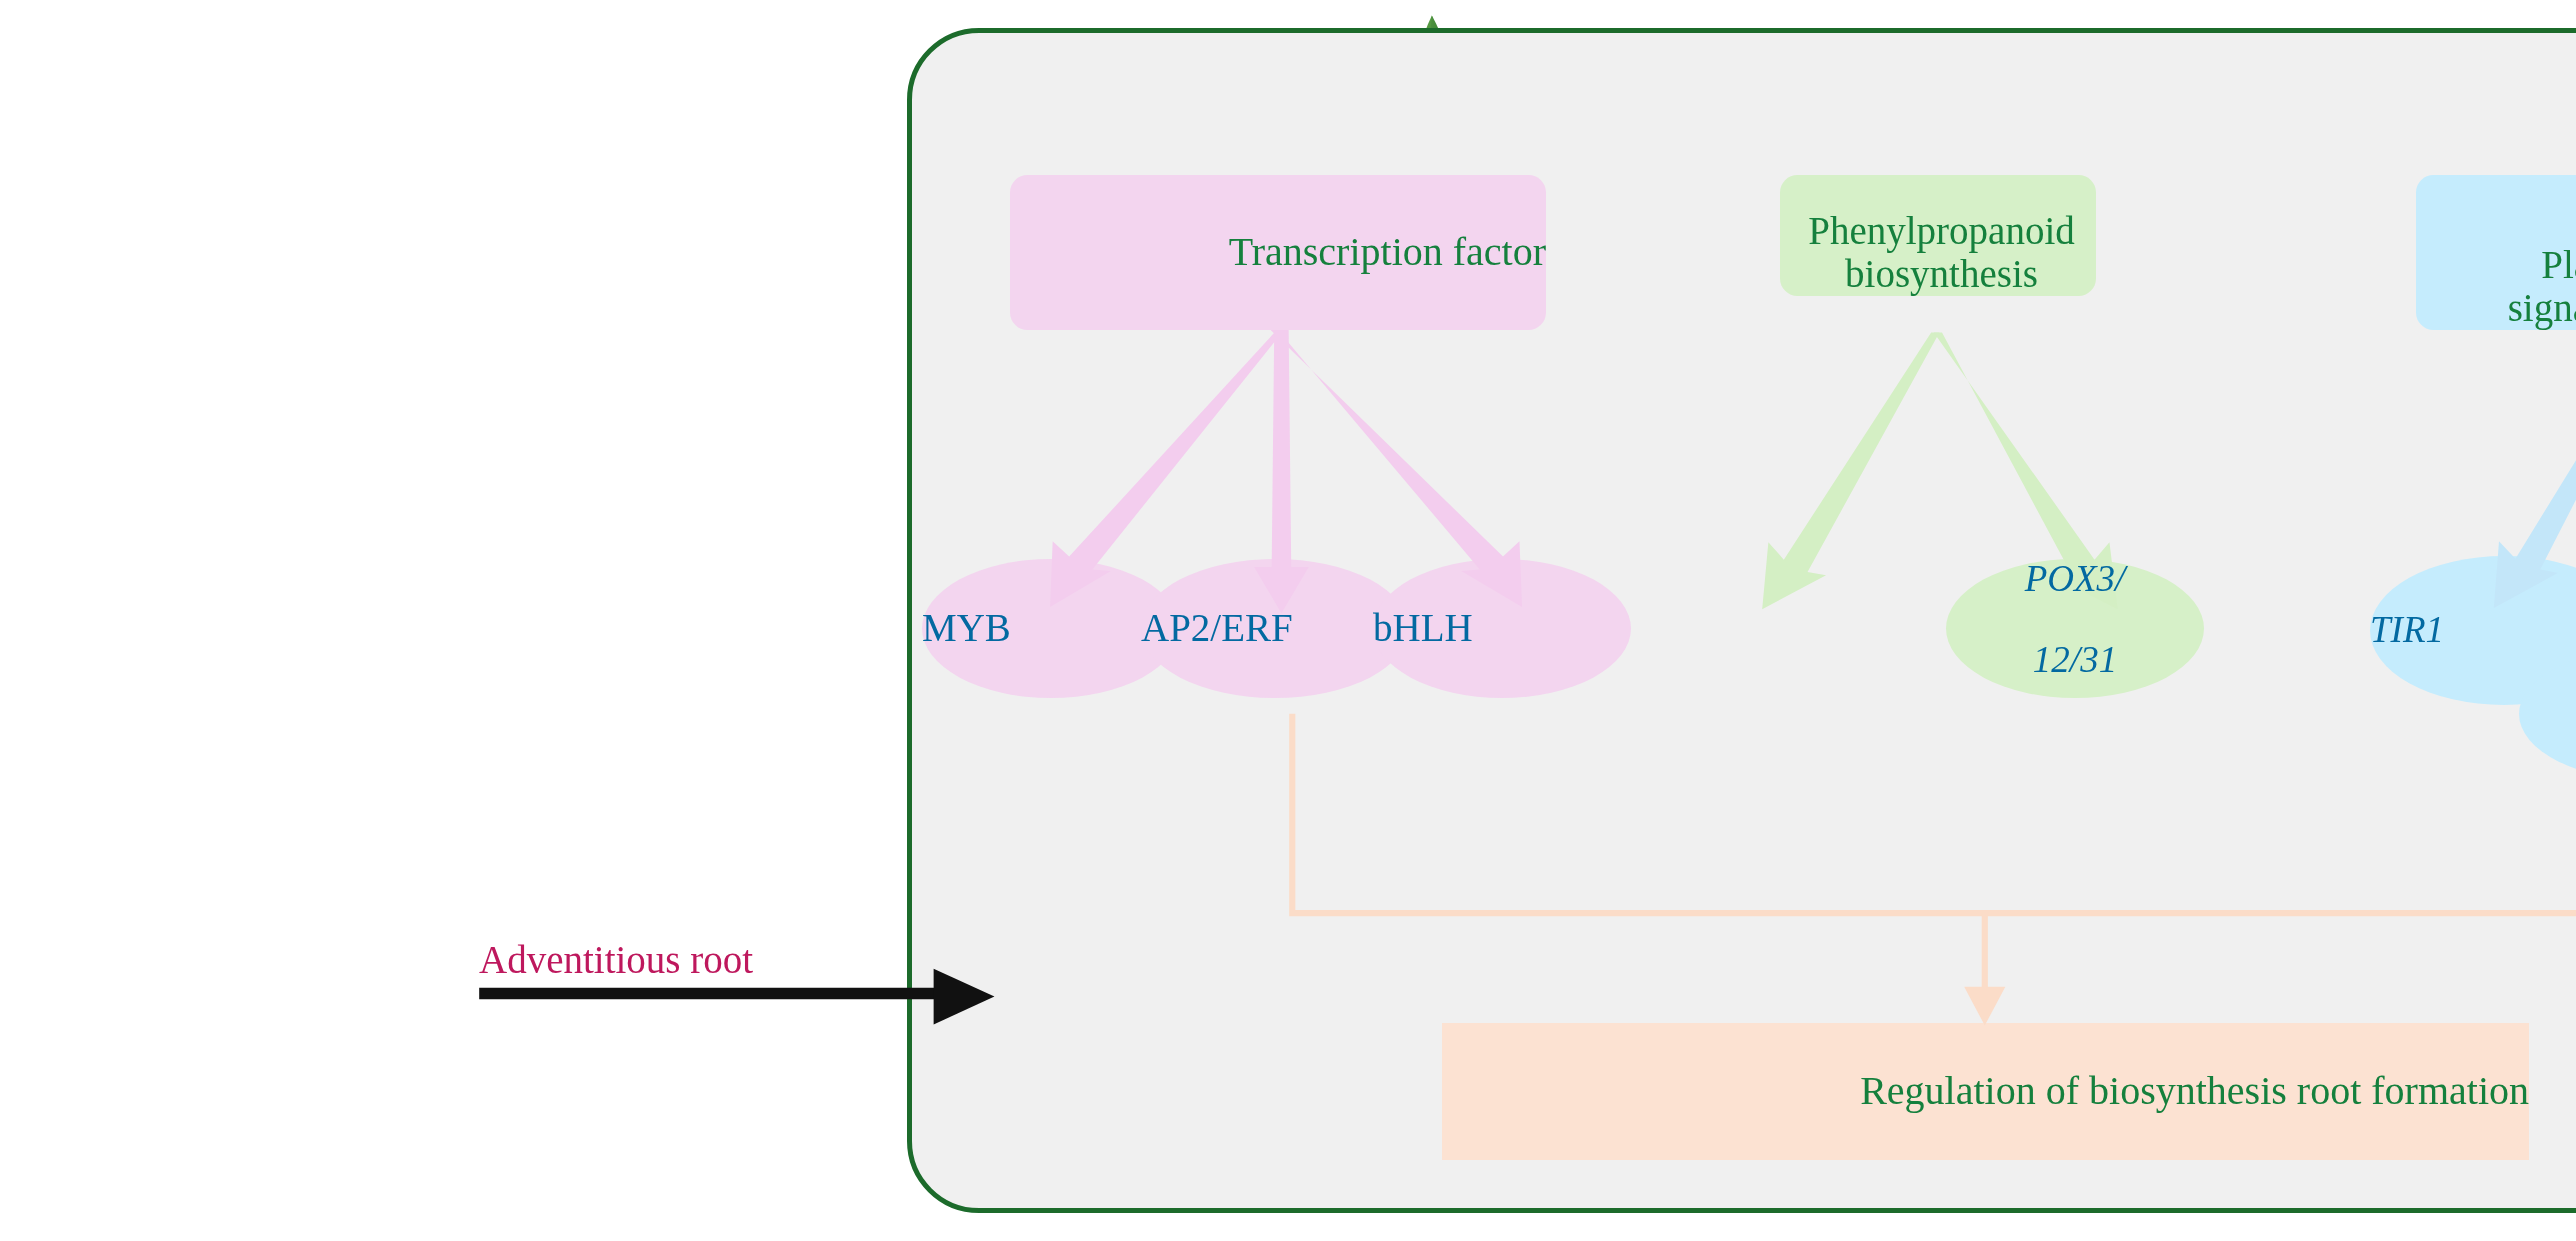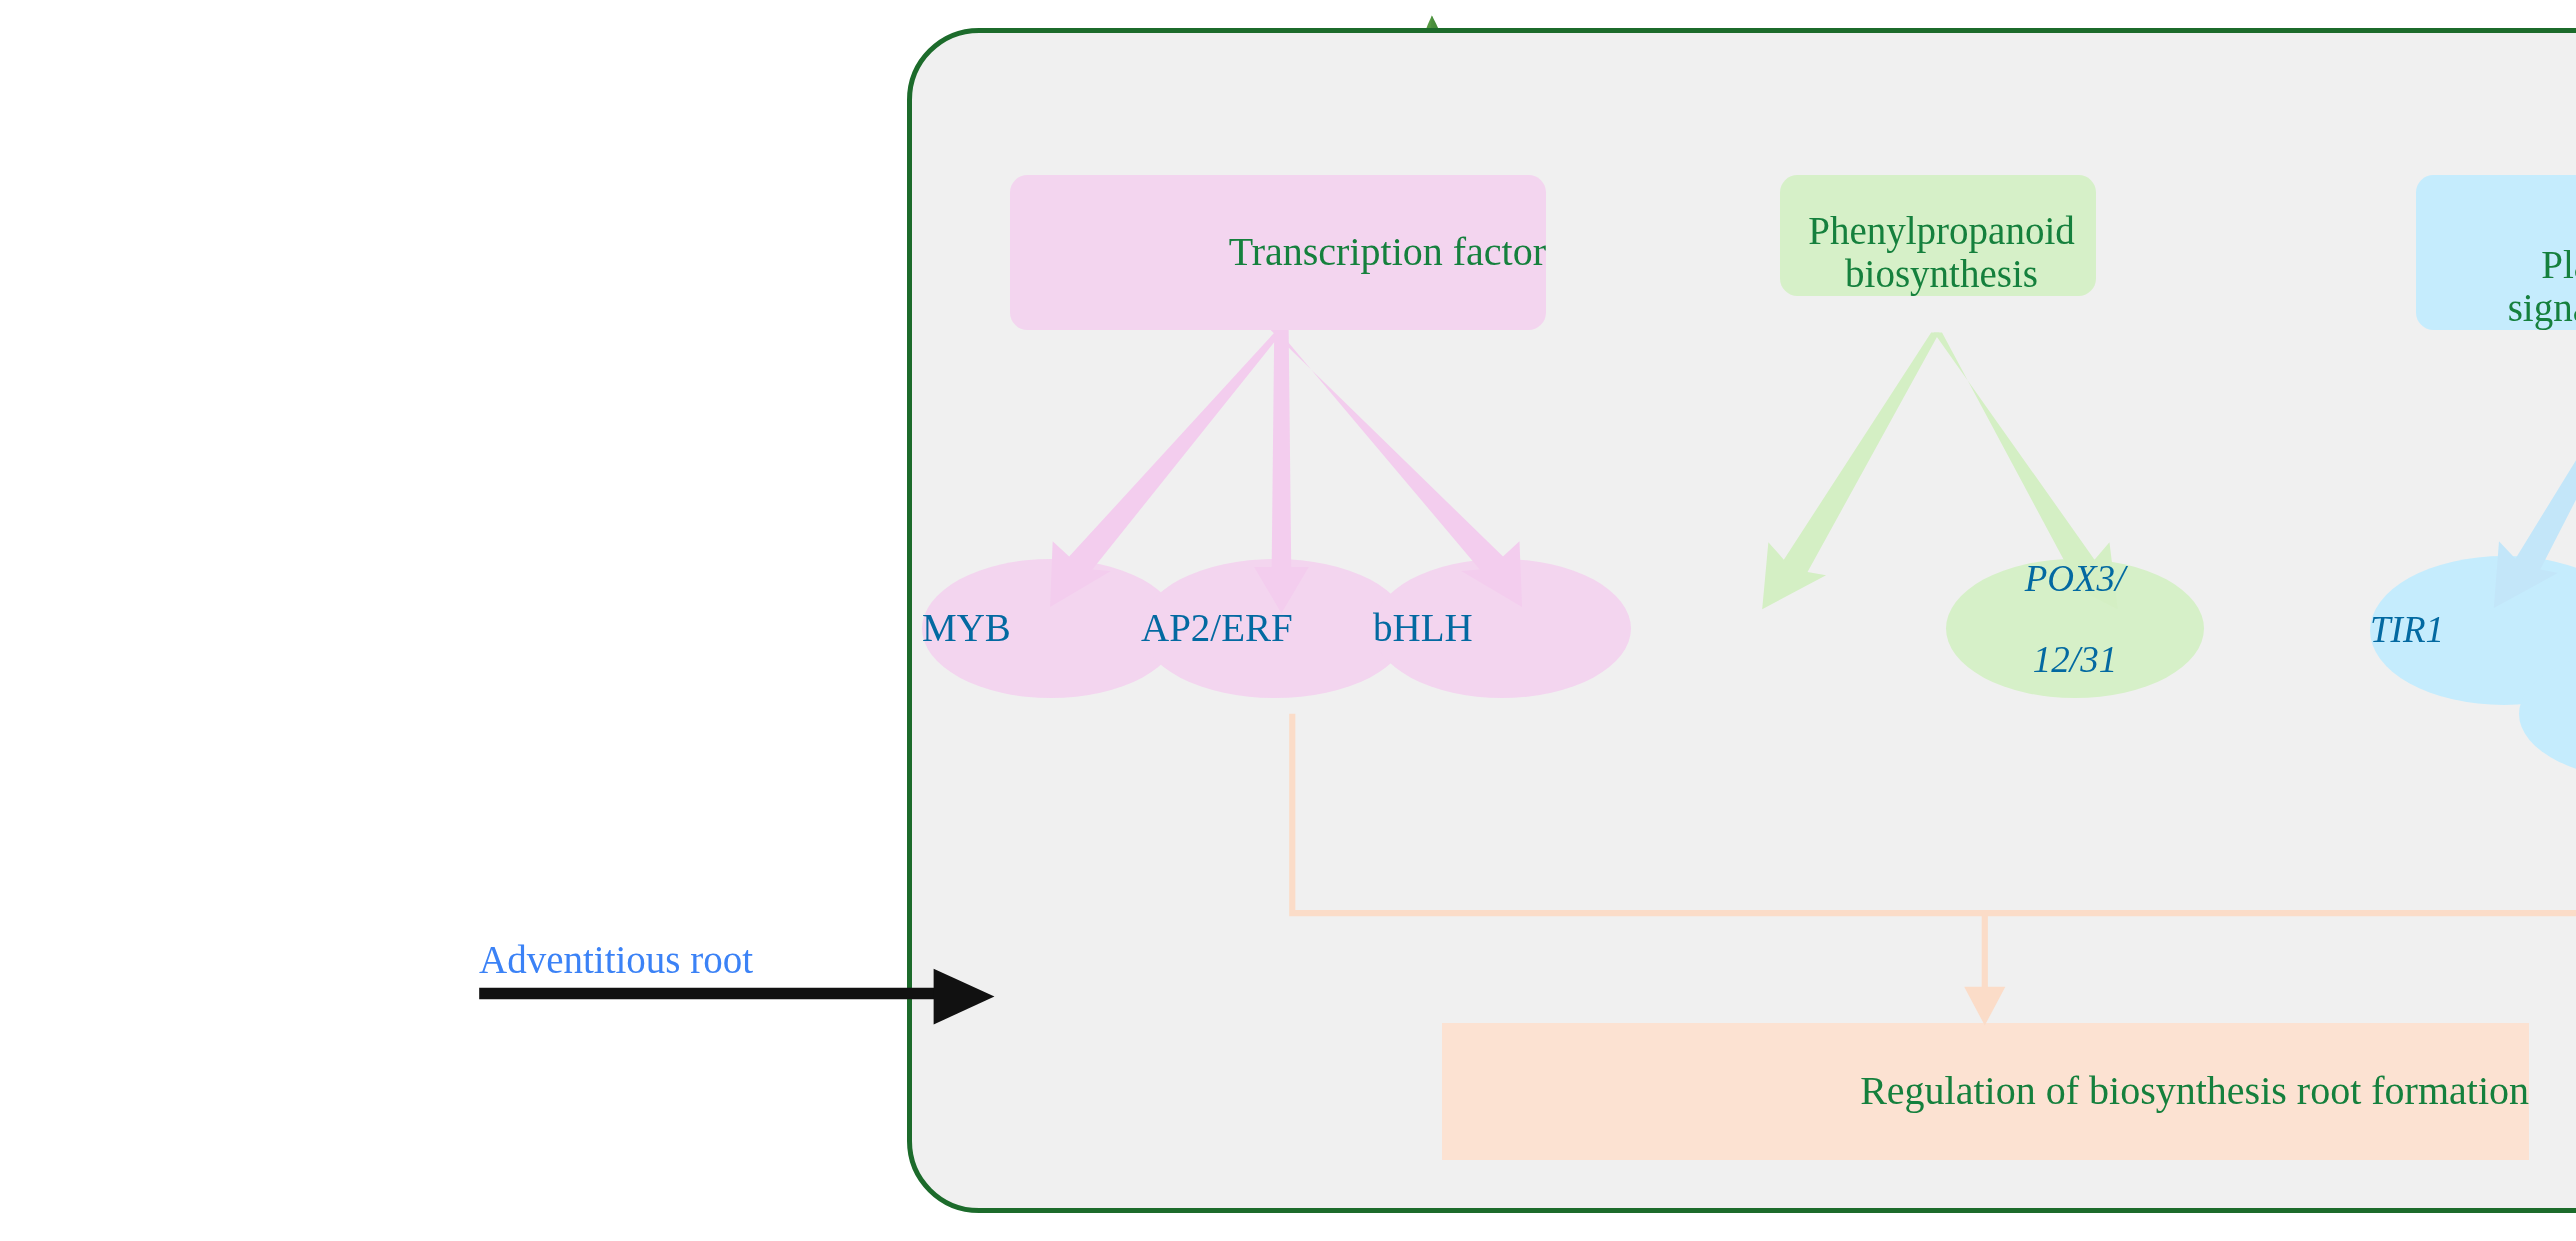--- a/index.html
+++ b/index.html
@@ -17,21 +17,21 @@
 
   
   .hdr-box{position:absolute;display:flex;align-items:center;justify-content:flex-end;
            text-align:center;line-height:1.12;color:#15803d;}
   .ell{position:absolute;display:flex;align-items:center;justify-content:flex-start;
        text-align:center;line-height:1.1;color:#0369a1;border-radius:50%;}
   .ell span,.hdr-box span{position:relative;z-index:4;}
   .ital{font-style:italic;}
 
   
-  #advLabel{position:absolute;left:479px;top:937px;font-size:39px;color:#3b82f6;white-space:nowrap;}
+  #advLabel{position:absolute;left:479px;top:937px;font-size:39px;color:#be185d;white-space:nowrap;}
 
   svg{position:absolute;left:0;top:0;width:2972px;height:1242px;overflow:visible;}
   #arrows-under{z-index:1;}
   #arrows-over{z-index:5;pointer-events:none;}
 </style>
 </head>
 <body>
 
 <div id="stage">
 

